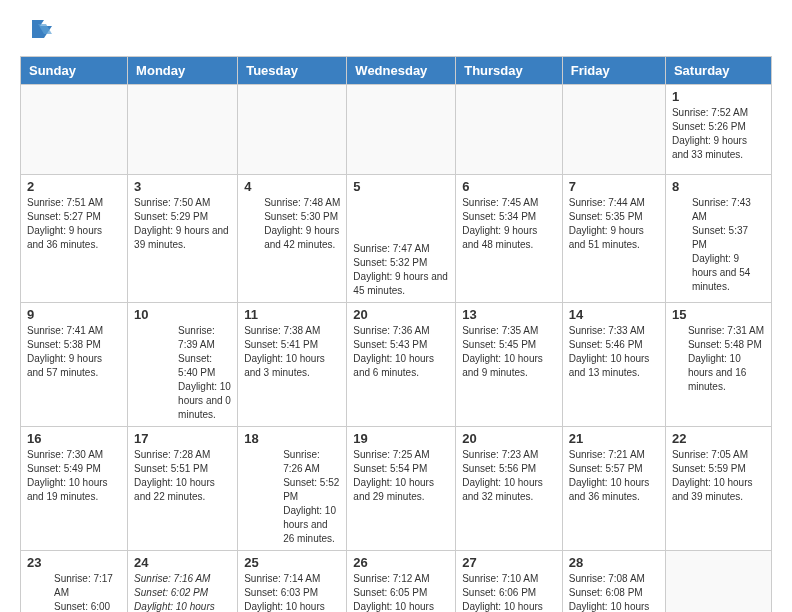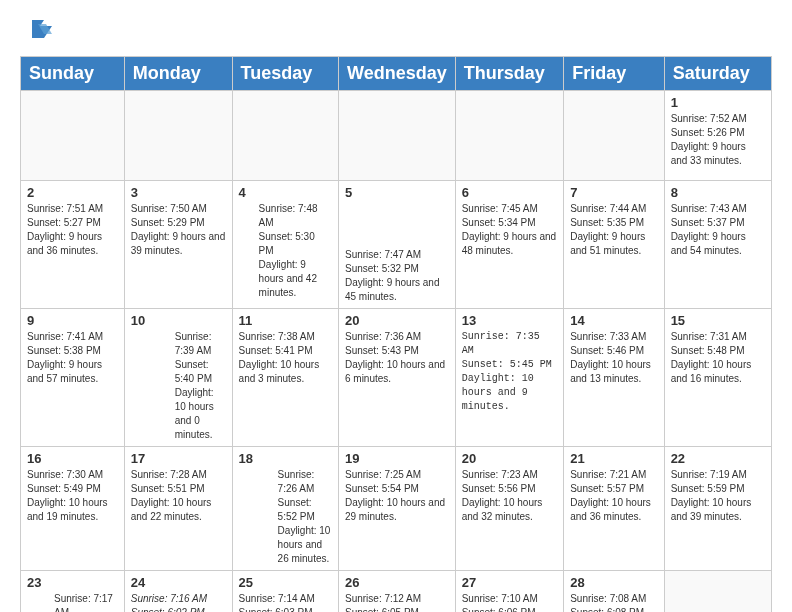--- a/index.html
+++ b/index.html
@@ -58,21 +58,21 @@
     .calendar {
       width: 100%;
       border-collapse: collapse;
       border: 1px solid #ccc;
     }
     .calendar th {
       background-color: #3a7fc1;
       color: #fff;
       text-align: left;
       padding: 6px 8px;
-      font-size: 18px;
+      font-size: 13px;
       font-weight: bold;
       border: 1px solid #ccc;
     }
     .calendar td {
       vertical-align: top;
       border: 1px solid #ccc;
       padding: 4px 6px;
       width: 113px;
       min-height: 80px;
       font-size: 10px;
@@ -177,21 +177,21 @@
 Daylight: 9 hours and 48 minutes.</div>
           </td>
           <td>
             <span class="day-num">7</span>
             <div class="day-info" style="white-space: pre-line;">Sunrise: 7:44 AM
 Sunset: 5:35 PM
 Daylight: 9 hours and 51 minutes.</div>
           </td>
           <td>
             <span class="day-num">8</span>
-            <div class="day-info" style="white-space: pre-line;">Sunrise: 7:43 AM
+            <div class="day-info" style="white-space: pre-line; margin-left: 20px;">Sunrise: 7:43 AM
 Sunset: 5:37 PM
 Daylight: 9 hours and 54 minutes.</div>
           </td>
         </tr>
         <tr class="week-row">
           <td>
             <span class="day-num">9</span>
             <div class="day-info" style="white-space: pre-line;">Sunrise: 7:41 AM
 Sunset: 5:38 PM
 Daylight: 9 hours and 57 minutes.</div>
@@ -209,33 +209,33 @@
 Daylight: 10 hours and 3 minutes.</div>
           </td>
           <td>
             <span class="day-num">20</span>
             <div class="day-info" style="white-space: pre-line;">Sunrise: 7:36 AM
 Sunset: 5:43 PM
 Daylight: 10 hours and 6 minutes.</div>
           </td>
           <td>
             <span class="day-num">13</span>
-            <div class="day-info" style="white-space: pre-line; font-family: Liberation Mono, monospace;">Sunrise: 7:35 AM
+            <div class="day-info" style="white-space: pre-line;">Sunrise: 7:35 AM
 Sunset: 5:45 PM
 Daylight: 10 hours and 9 minutes.</div>
           </td>
           <td>
             <span class="day-num">14</span>
             <div class="day-info" style="white-space: pre-line;">Sunrise: 7:33 AM
 Sunset: 5:46 PM
 Daylight: 10 hours and 13 minutes.</div>
           </td>
           <td>
             <span class="day-num">15</span>
-            <div class="day-info" style="white-space: pre-line;">Sunrise: 7:31 AM
+            <div class="day-info" style="white-space: pre-line; margin-left: 16px;">Sunrise: 7:31 AM
 Sunset: 5:48 PM
 Daylight: 10 hours and 16 minutes.</div>
           </td>
         </tr>
         <tr class="week-row">
           <td>
             <span class="day-num">16</span>
             <div class="day-info" style="white-space: pre-line;">Sunrise: 7:30 AM
 Sunset: 5:49 PM
 Daylight: 10 hours and 19 minutes.</div>
@@ -265,21 +265,21 @@
 Daylight: 10 hours and 32 minutes.</div>
           </td>
           <td>
             <span class="day-num">21</span>
             <div class="day-info" style="white-space: pre-line;">Sunrise: 7:21 AM
 Sunset: 5:57 PM
 Daylight: 10 hours and 36 minutes.</div>
           </td>
           <td>
             <span class="day-num">22</span>
-            <div class="day-info" style="white-space: pre-line;">Sunrise: 7:19 AM
+            <div class="day-info" style="white-space: pre-line;">Sunrise: 7:05 AM
 Sunset: 5:59 PM
 Daylight: 10 hours and 39 minutes.</div>
           </td>
         </tr>
         <tr class="week-row">
           <td>
             <span class="day-num">23</span>
             <div class="day-info" style="white-space: pre-line; margin-left: 27px;">Sunrise: 7:17 AM
 Sunset: 6:00 PM
 Daylight: 10 hours and 42 minutes.</div>

